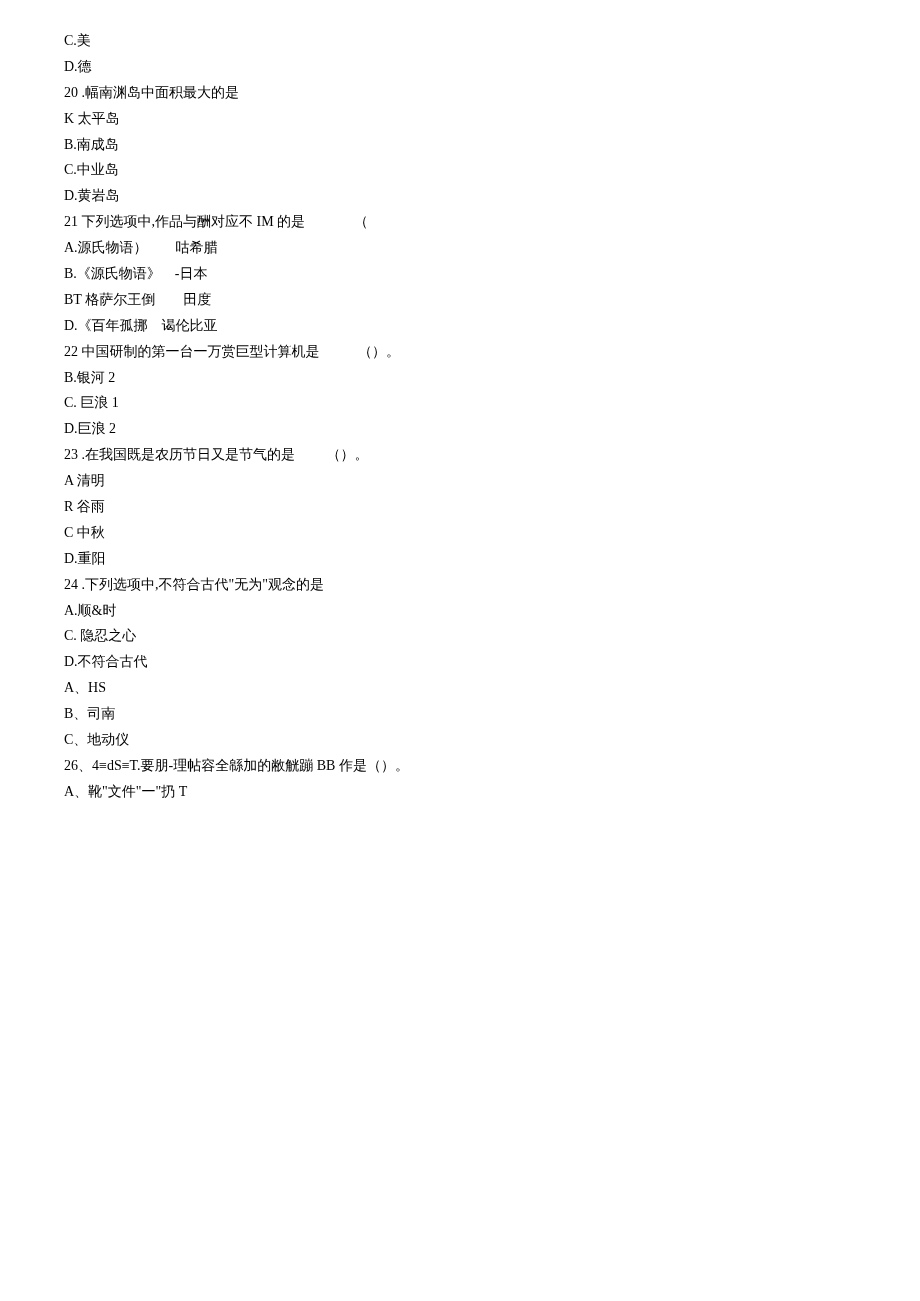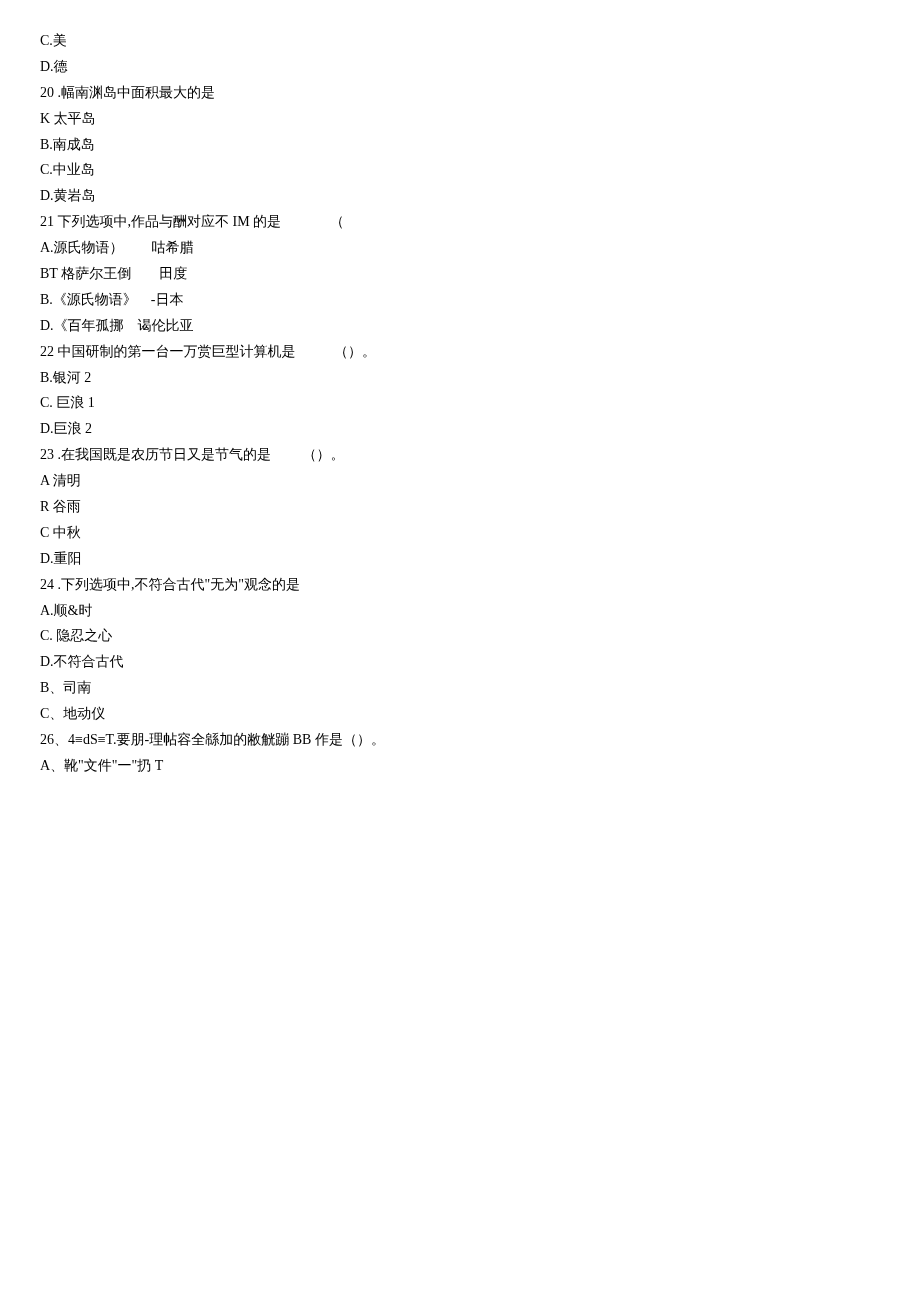--- a/index.html
+++ b/index.html
@@ -8,52 +8,53 @@
     background: #ffffff;
     font-family: "SimSun", "宋体", serif;
     font-size: 14px;
     color: #000000;
     line-height: 1.85;
   }
   .page {
     width: 920px;
     min-height: 1301px;
     box-sizing: border-box;
-    padding: 28px 80px 40px 40px;
+    padding: 28px 80px 40px 64px;
   }
   .line {
     white-space: pre;
   }
 </style>
 </head>
 <body>
 
 <div class="page">
   <div class="line">C.美</div>
   <div class="line">D.德</div>
   <div class="line">20 .幅南渊岛中面积最大的是</div>
   <div class="line">K 太平岛</div>
   <div class="line">B.南成岛</div>
   <div class="line">C.中业岛</div>
   <div class="line">D.黄岩岛</div>
   <div class="line">21 下列选项中,作品与酬对应不 IM 的是              （</div>
   <div class="line">A.源氏物语）        咕希腊</div>
+  <div class="line">B.《源氏物语》    -日本</div>
   <div class="line">BT 格萨尔王倒        田度</div>
-  <div class="line">B.《源氏物语》    -日本</div>
   <div class="line">D.《百年孤挪    谒伦比亚</div>
   <div class="line">22 中国研制的第一台一万赏巨型计算机是           （）。</div>
   <div class="line">B.银河 2</div>
   <div class="line">C. 巨浪 1</div>
   <div class="line">D.巨浪 2</div>
   <div class="line">23 .在我国既是农历节日又是节气的是         （）。</div>
   <div class="line">A 清明</div>
   <div class="line">R 谷雨</div>
   <div class="line">C 中秋</div>
   <div class="line">D.重阳</div>
   <div class="line">24 .下列选项中,不符合古代"无为"观念的是</div>
   <div class="line">A.顺&amp;时</div>
   <div class="line">C. 隐忍之心</div>
   <div class="line">D.不符合古代</div>
+  <div class="line">A、HS</div>
   <div class="line">B、司南</div>
   <div class="line">C、地动仪</div>
   <div class="line">26、4≡dS≡T.要朋-理帖容全緜加的敝觥蹦 BB 作是（）。</div>
   <div class="line">A、靴"文件"一"扔 T</div>
 </div>
 
 </body></html>

